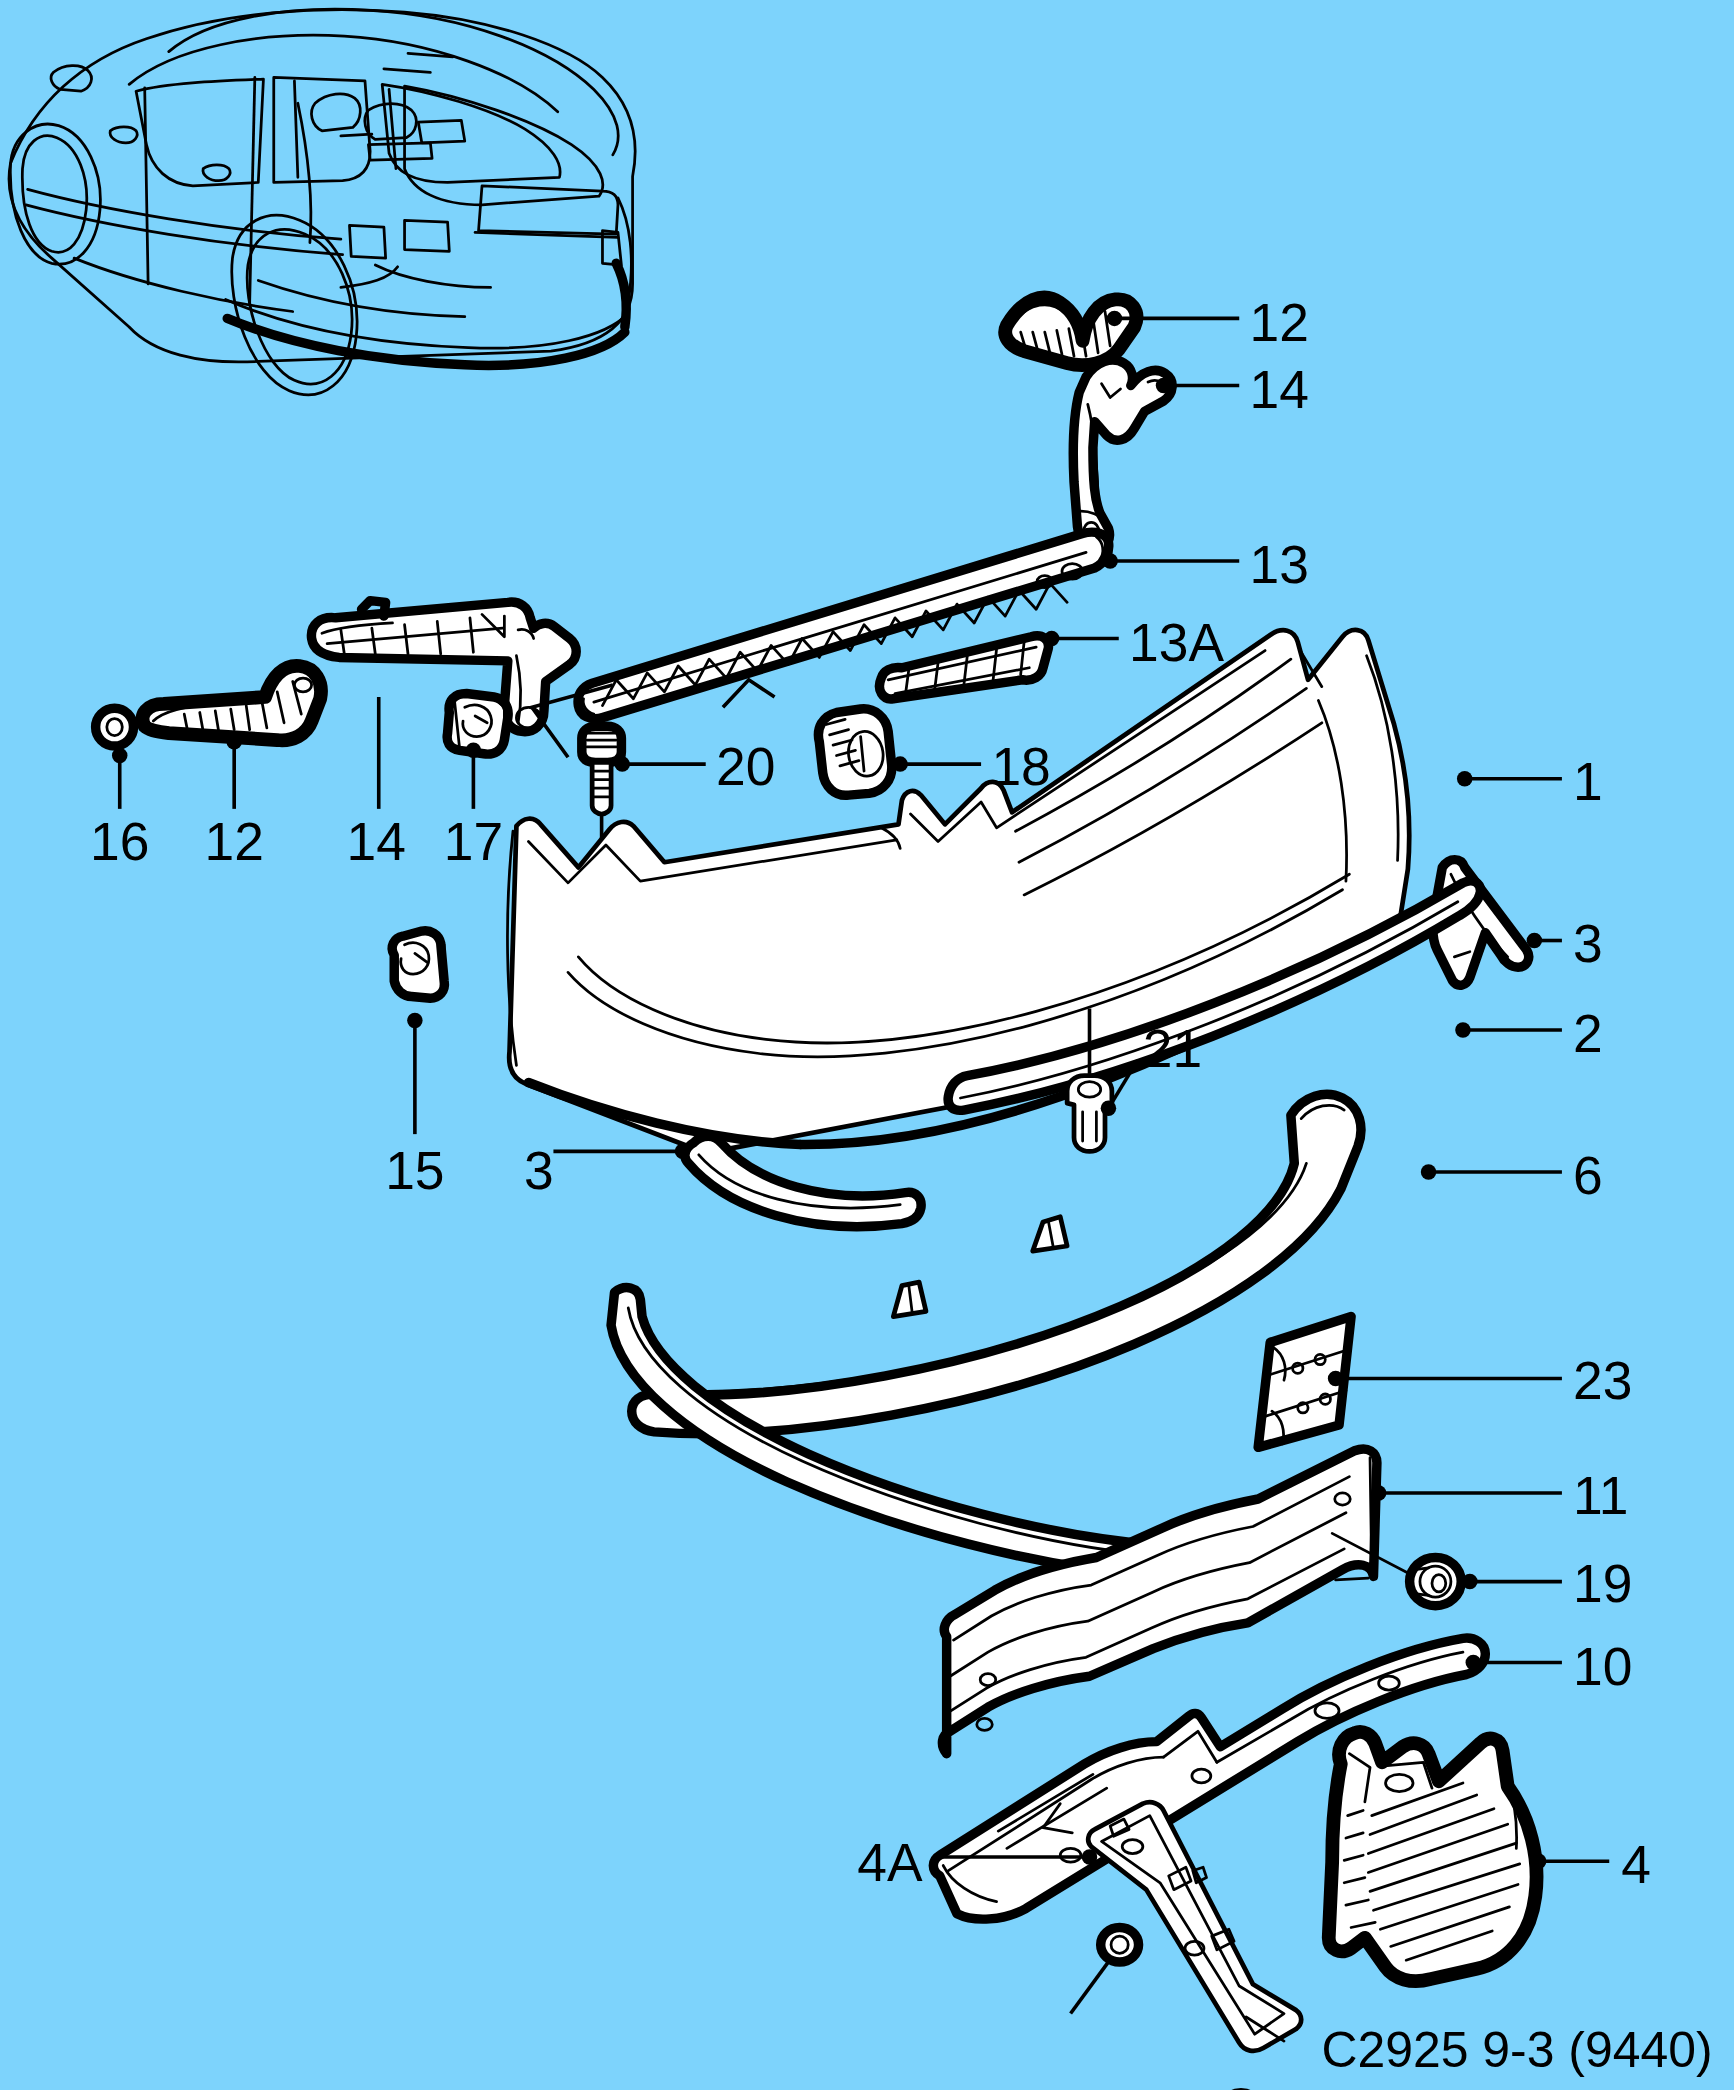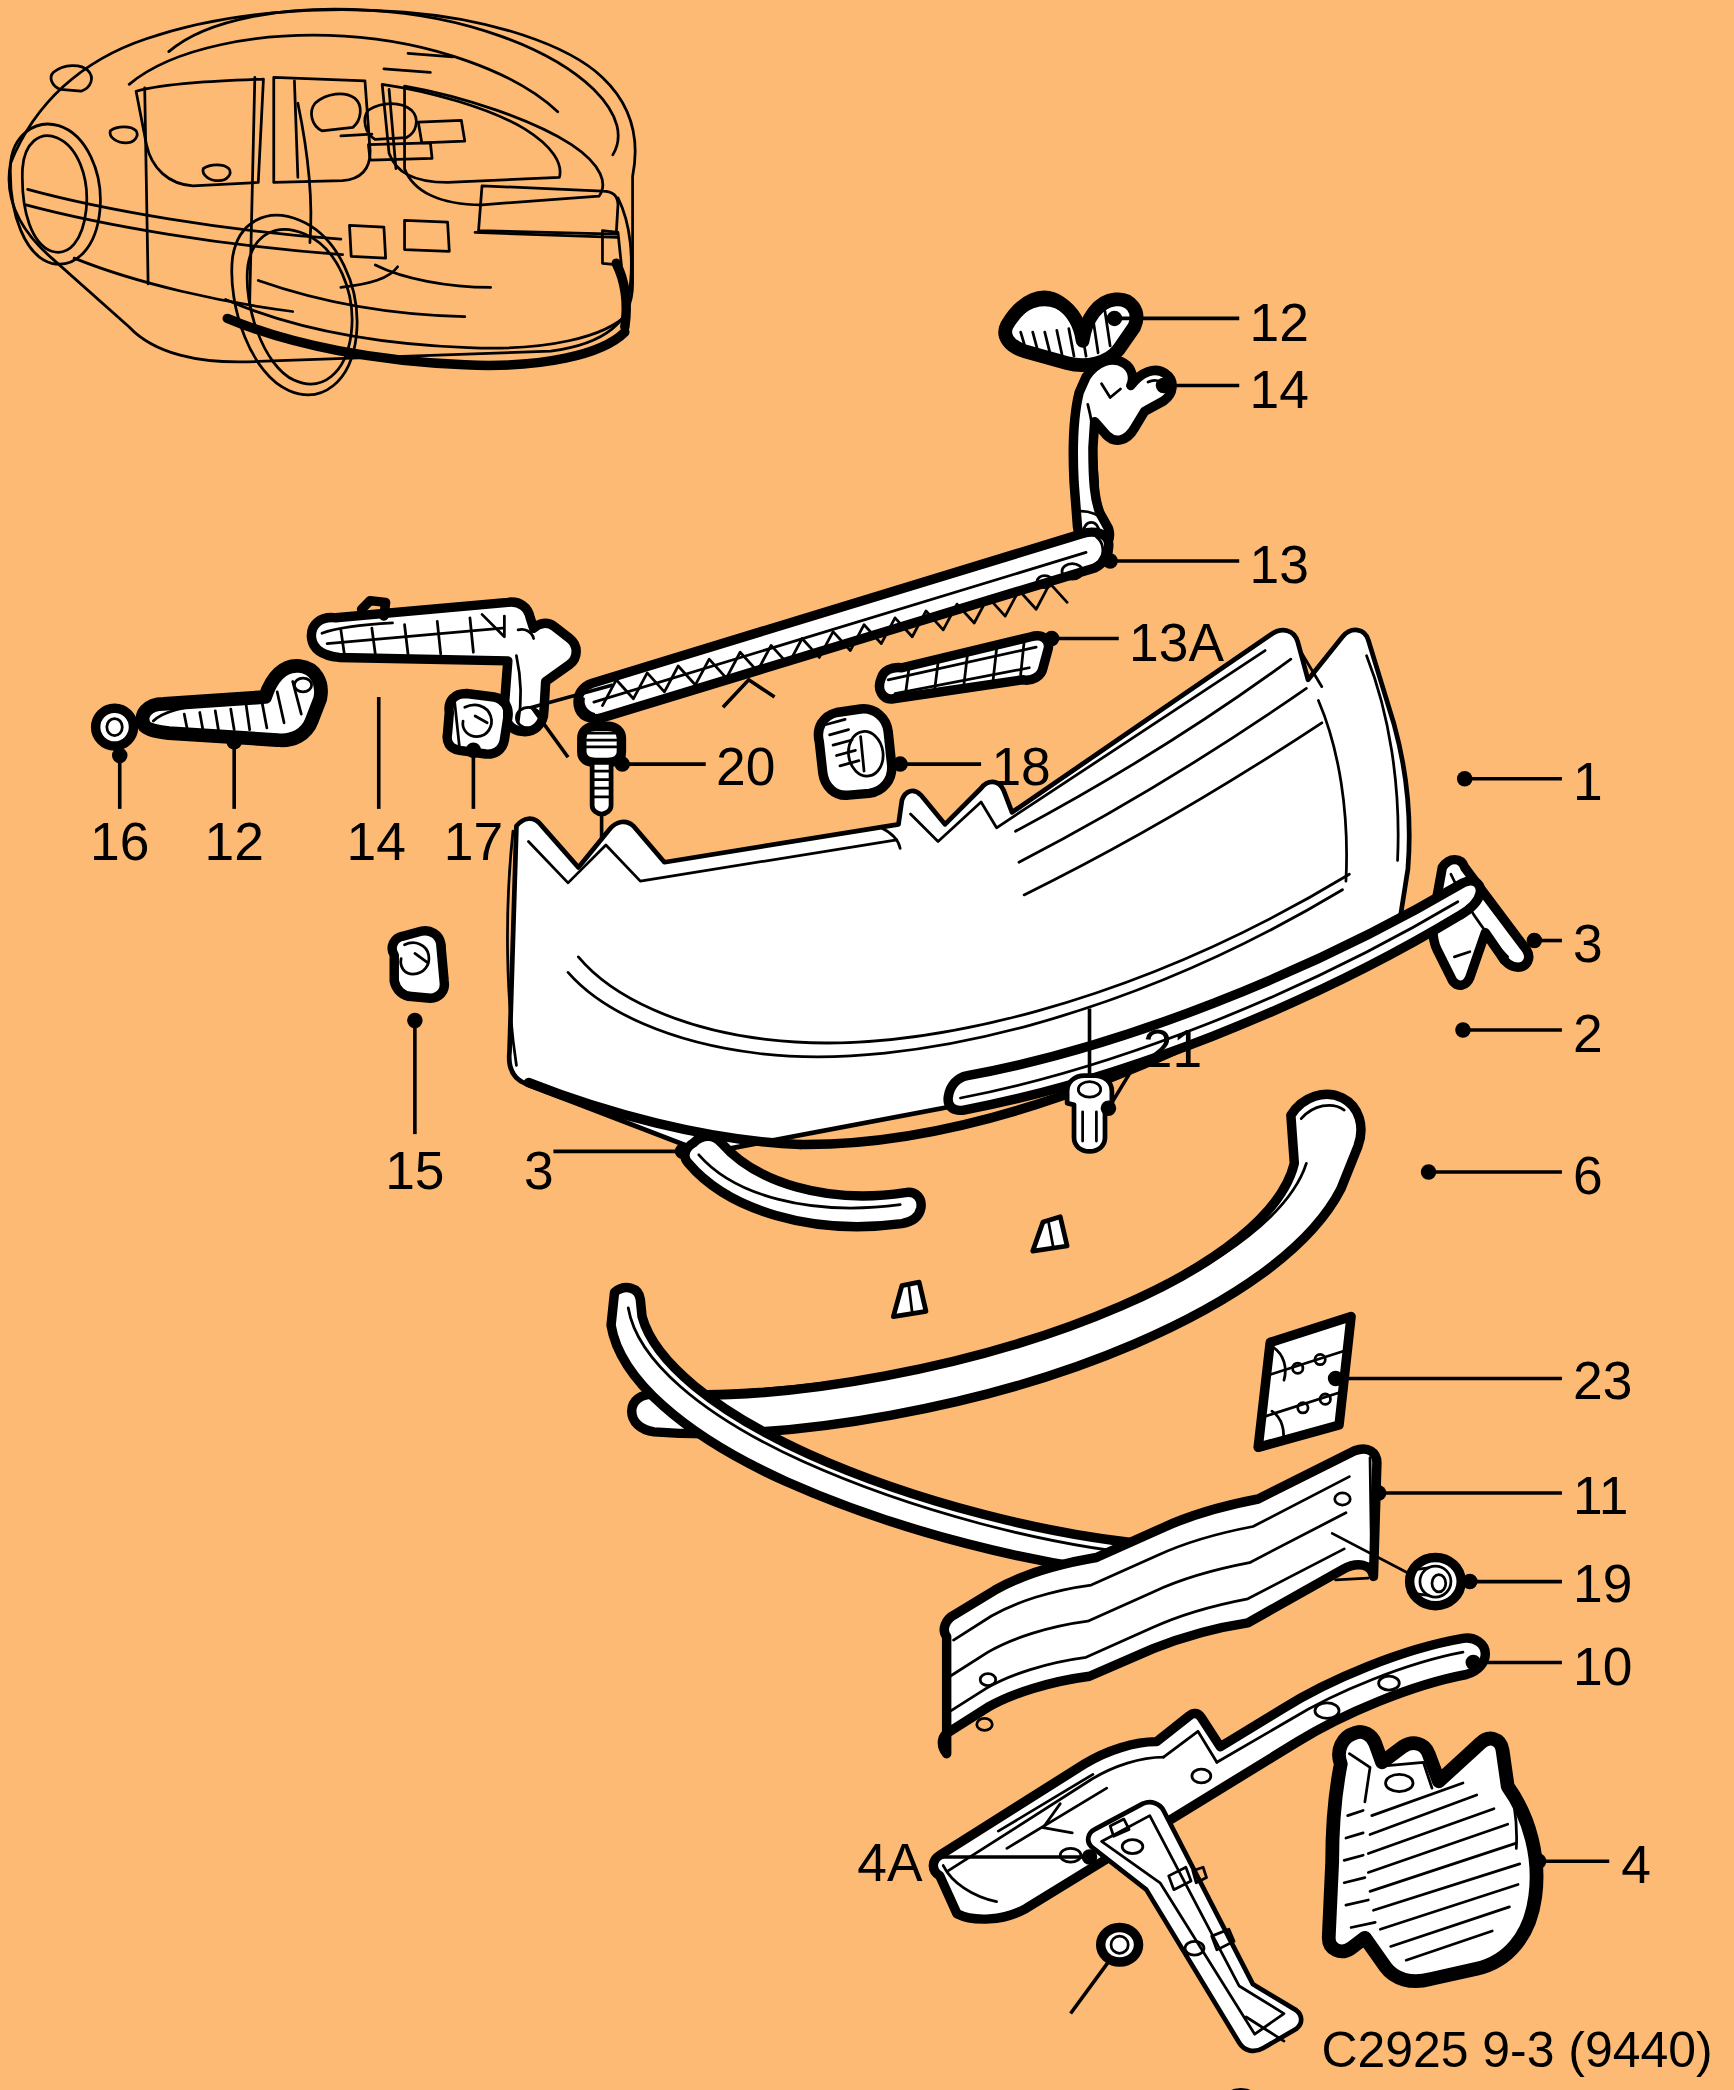--- a/index.html
+++ b/index.html
@@ -7,21 +7,21 @@
     padding: 0;
     background: #ffffff;
   }
   body {
     font-family: "Liberation Sans", sans-serif;
   }
   #sheet {
     position: relative;
     width: 1735px;
     height: 2091px;
-    background: #fdba74;
+    background: #7dd3fc;
     overflow: hidden;
   }
   #sheet svg {
     position: absolute;
     top: 0;
     left: 0;
     width: 1735px;
     height: 2091px;
     display: block;
   }

